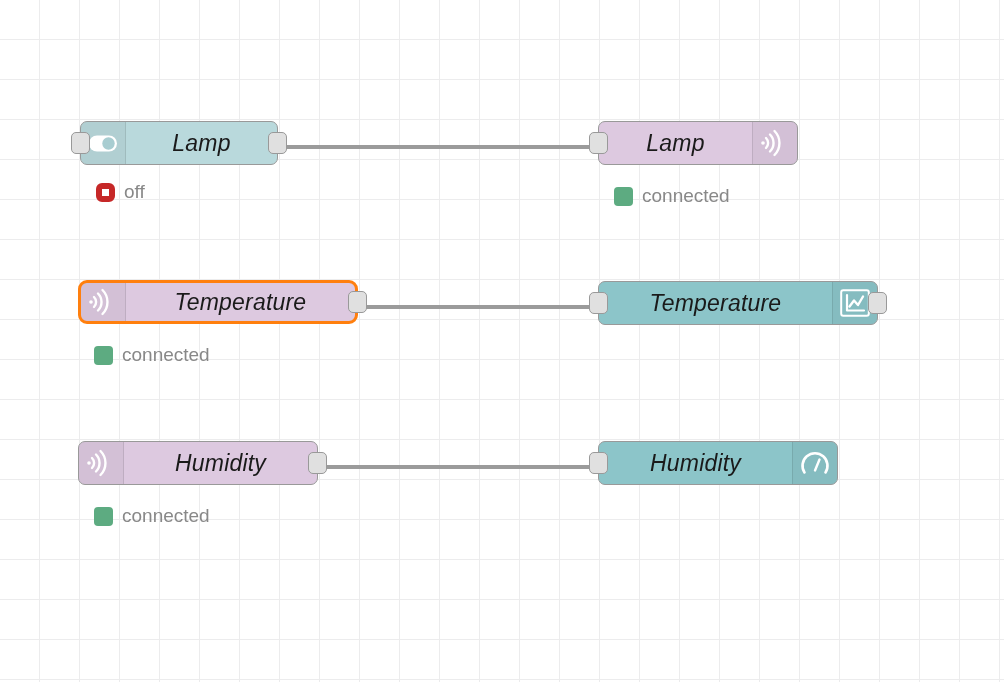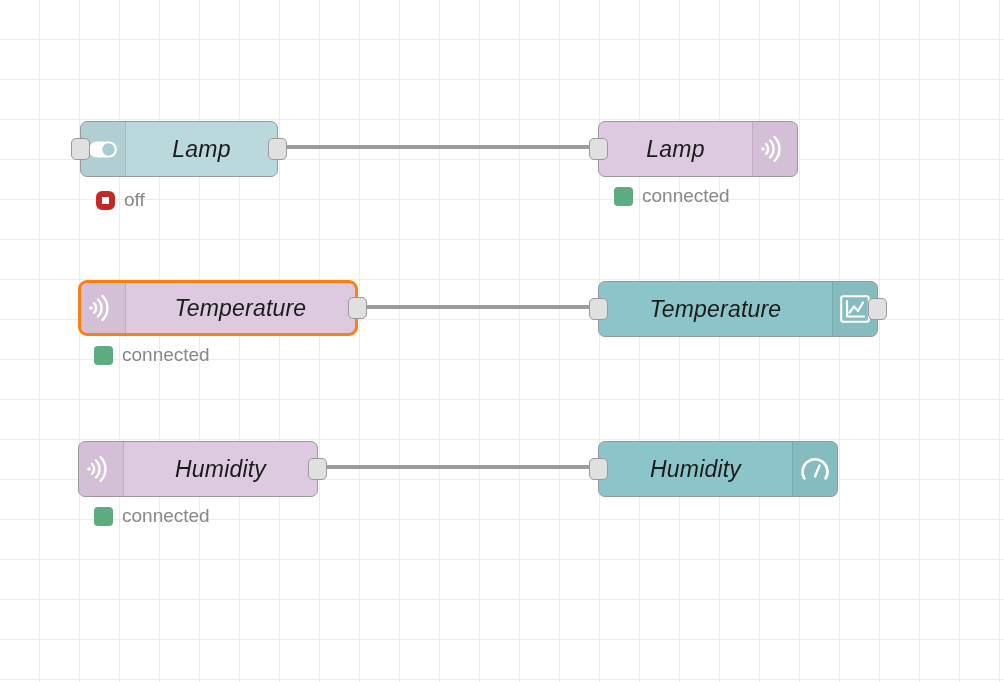--- a/index.html
+++ b/index.html
@@ -31,21 +31,21 @@
     height: 4px;
     background: #9b9b9b;
     border-radius: 2px;
     z-index: 1;
   }
 
   
   .node {
     position: absolute;
     box-sizing: border-box;
-    height: 56px;
+    height: 44px;
     border: 1px solid #999999;
     border-radius: 7px;
     display: flex;
     align-items: stretch;
     z-index: 3;
     box-shadow: 0 0 0 0 rgba(0,0,0,0);
   }
   .node.selected {
     border: 3px solid #ff7f0e;
     border-radius: 9px;
@@ -132,21 +132,21 @@
       <div class="icon-tray left">
         <svg width="34" height="34" viewBox="0 0 34 34">
           <rect x="3" y="9.5" width="28" height="16" rx="8" fill="#ffffff"></rect>
           <circle cx="22.5" cy="17.5" r="6.2" fill="#a8cdd1"></circle>
         </svg>
       </div>
       <div class="node-label center">Lamp</div>
       <div class="port in"></div>
       <div class="port out"></div>
     </div>
-    <div class="status" style="left: 96px; top: 189px;">
+    <div class="status" style="left: 96px; top: 181px;">
       <span class="dot ring-red"></span>
       <span class="status-text">off</span>
     </div>
     <div class="node" style="left: 598px; top: 121px; width: 200px; background: rgb(221, 201, 224);">
       <div class="node-label center">Lamp</div>
       <div class="icon-tray right">
         <svg width="34" height="34" viewBox="0 0 34 34">
           <path d="M12 8.5 A 12 12 0 0 1 12 25.5" fill="none" stroke="#ffffff" stroke-width="2.4" stroke-linecap="round" stroke-linejoin="round"></path>
           <path d="M16.5 5 A 17 17 0 0 1 16.5 29" fill="none" stroke="#ffffff" stroke-width="2.4" stroke-linecap="round" stroke-linejoin="round"></path>
           <path d="M8 12 A 7 7 0 0 1 8 22" fill="none" stroke="#ffffff" stroke-width="2.4" stroke-linecap="round" stroke-linejoin="round"></path>

